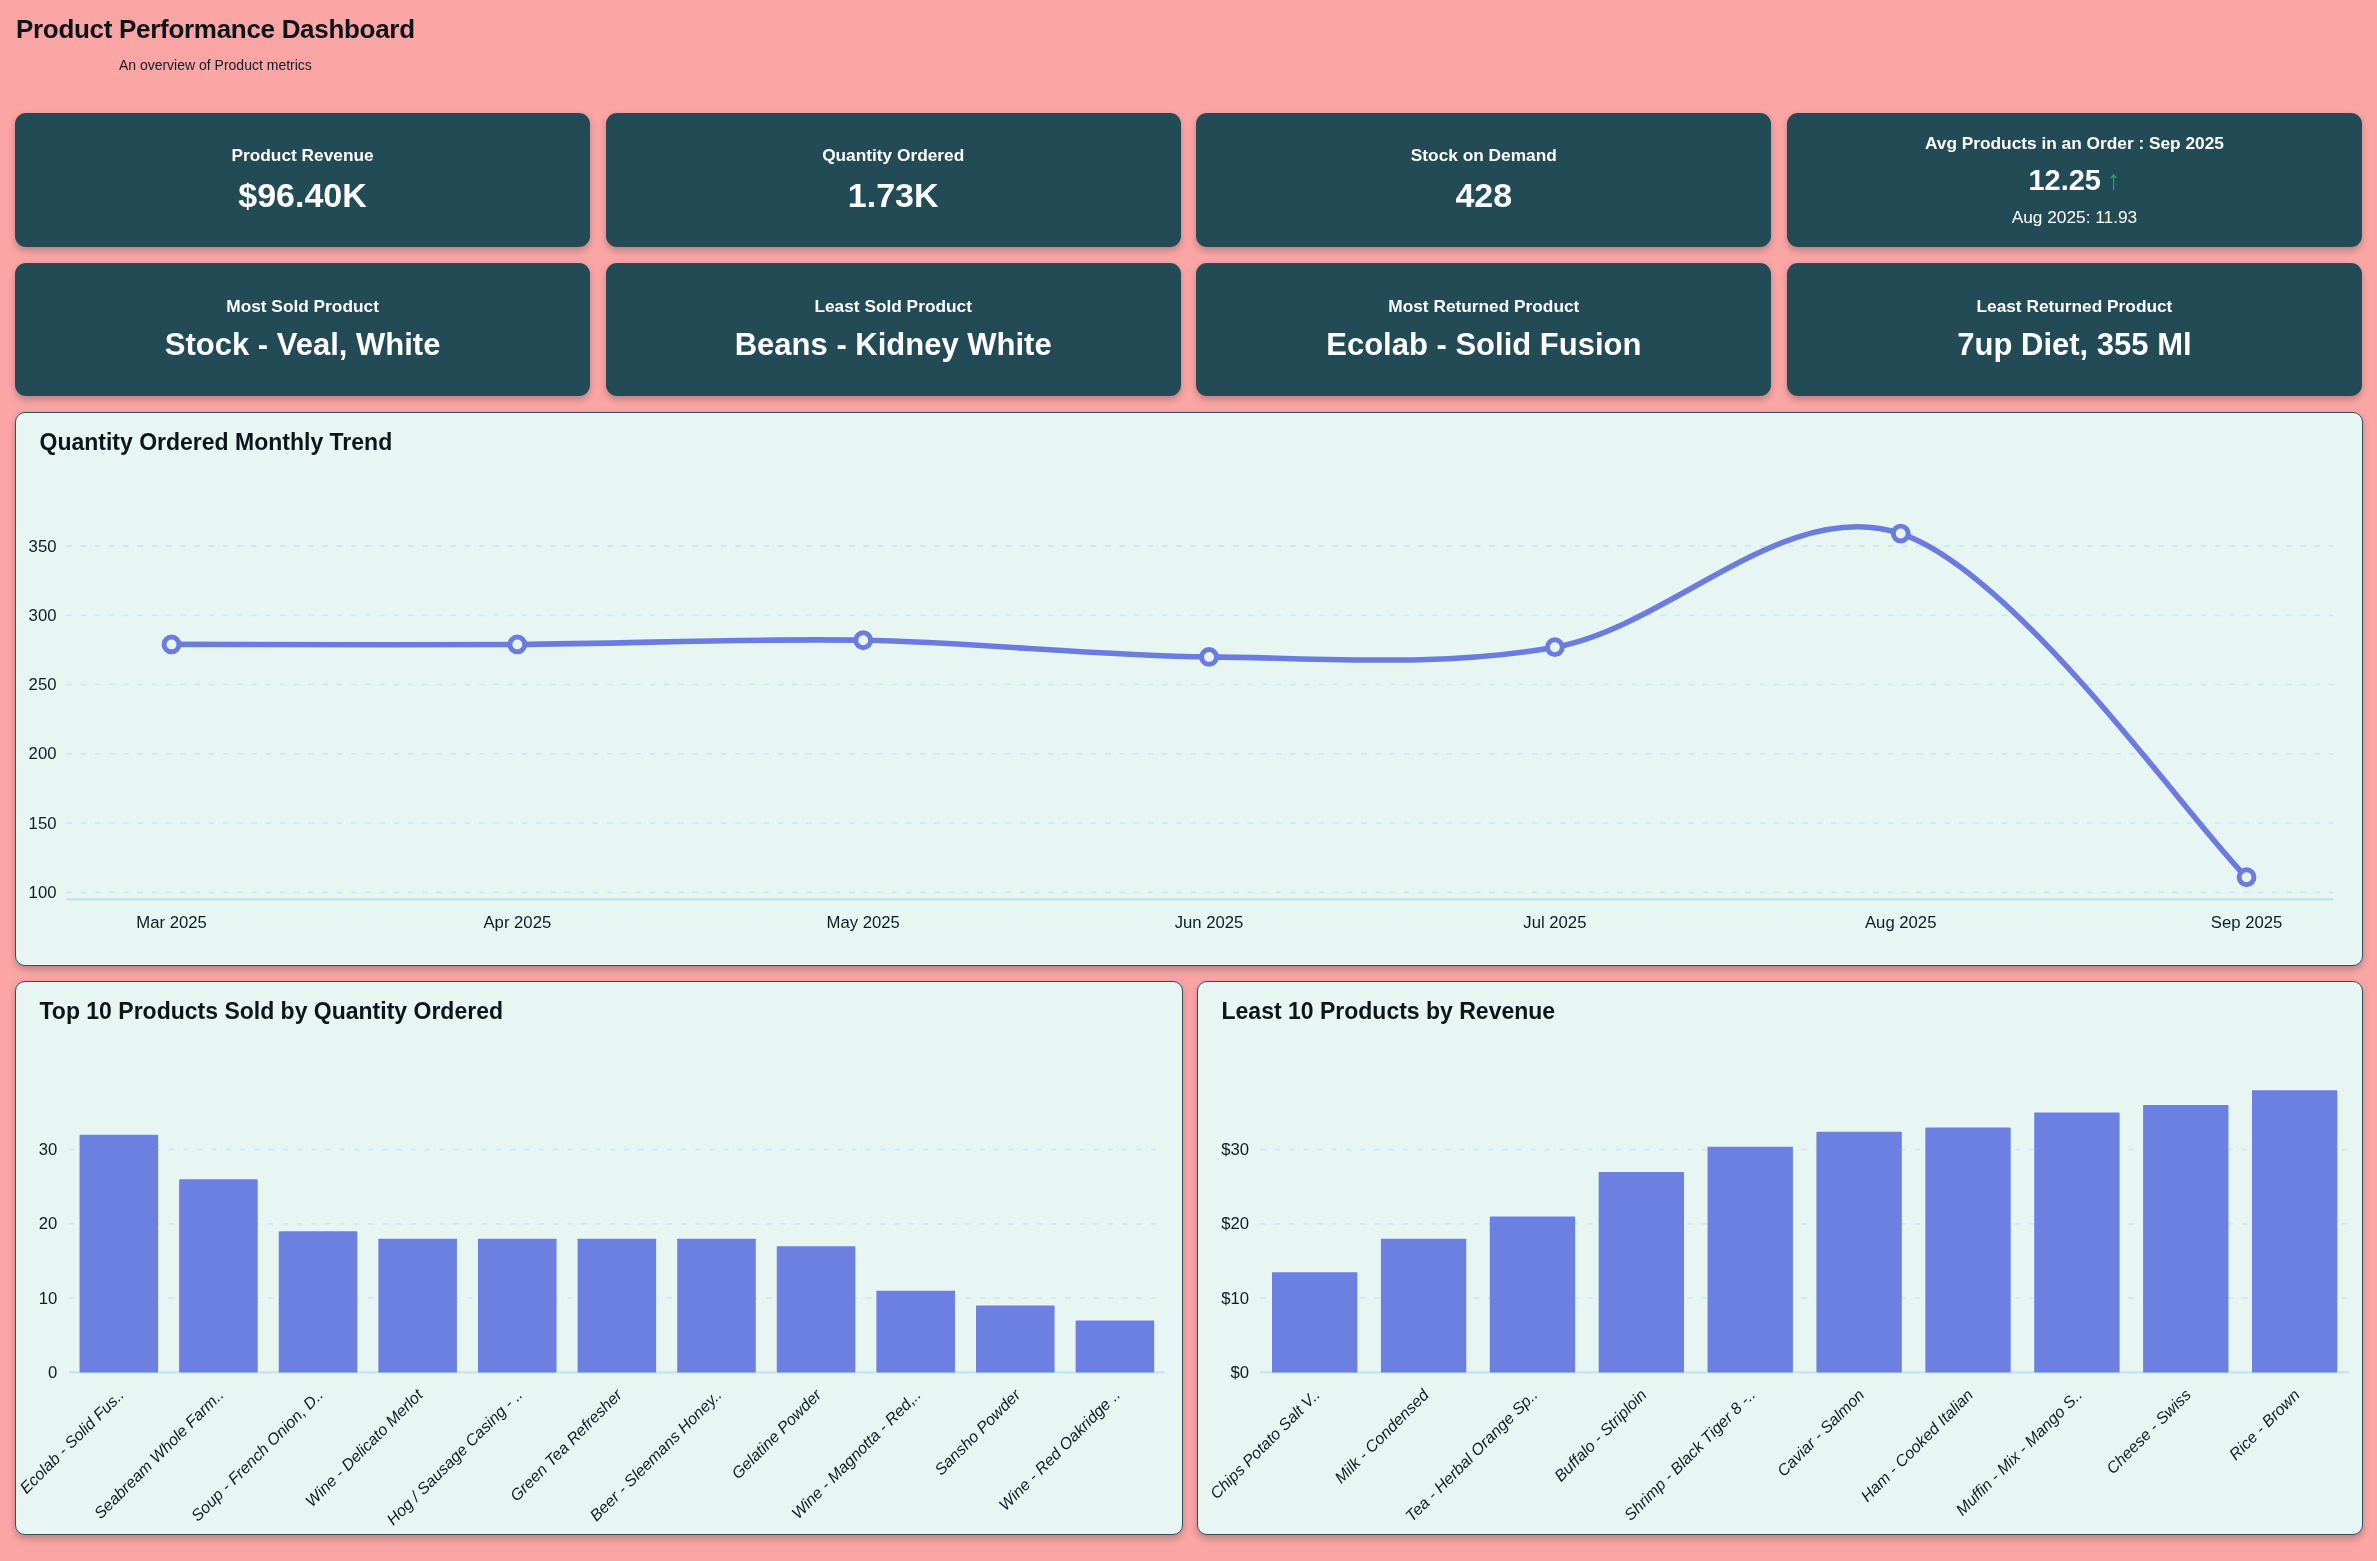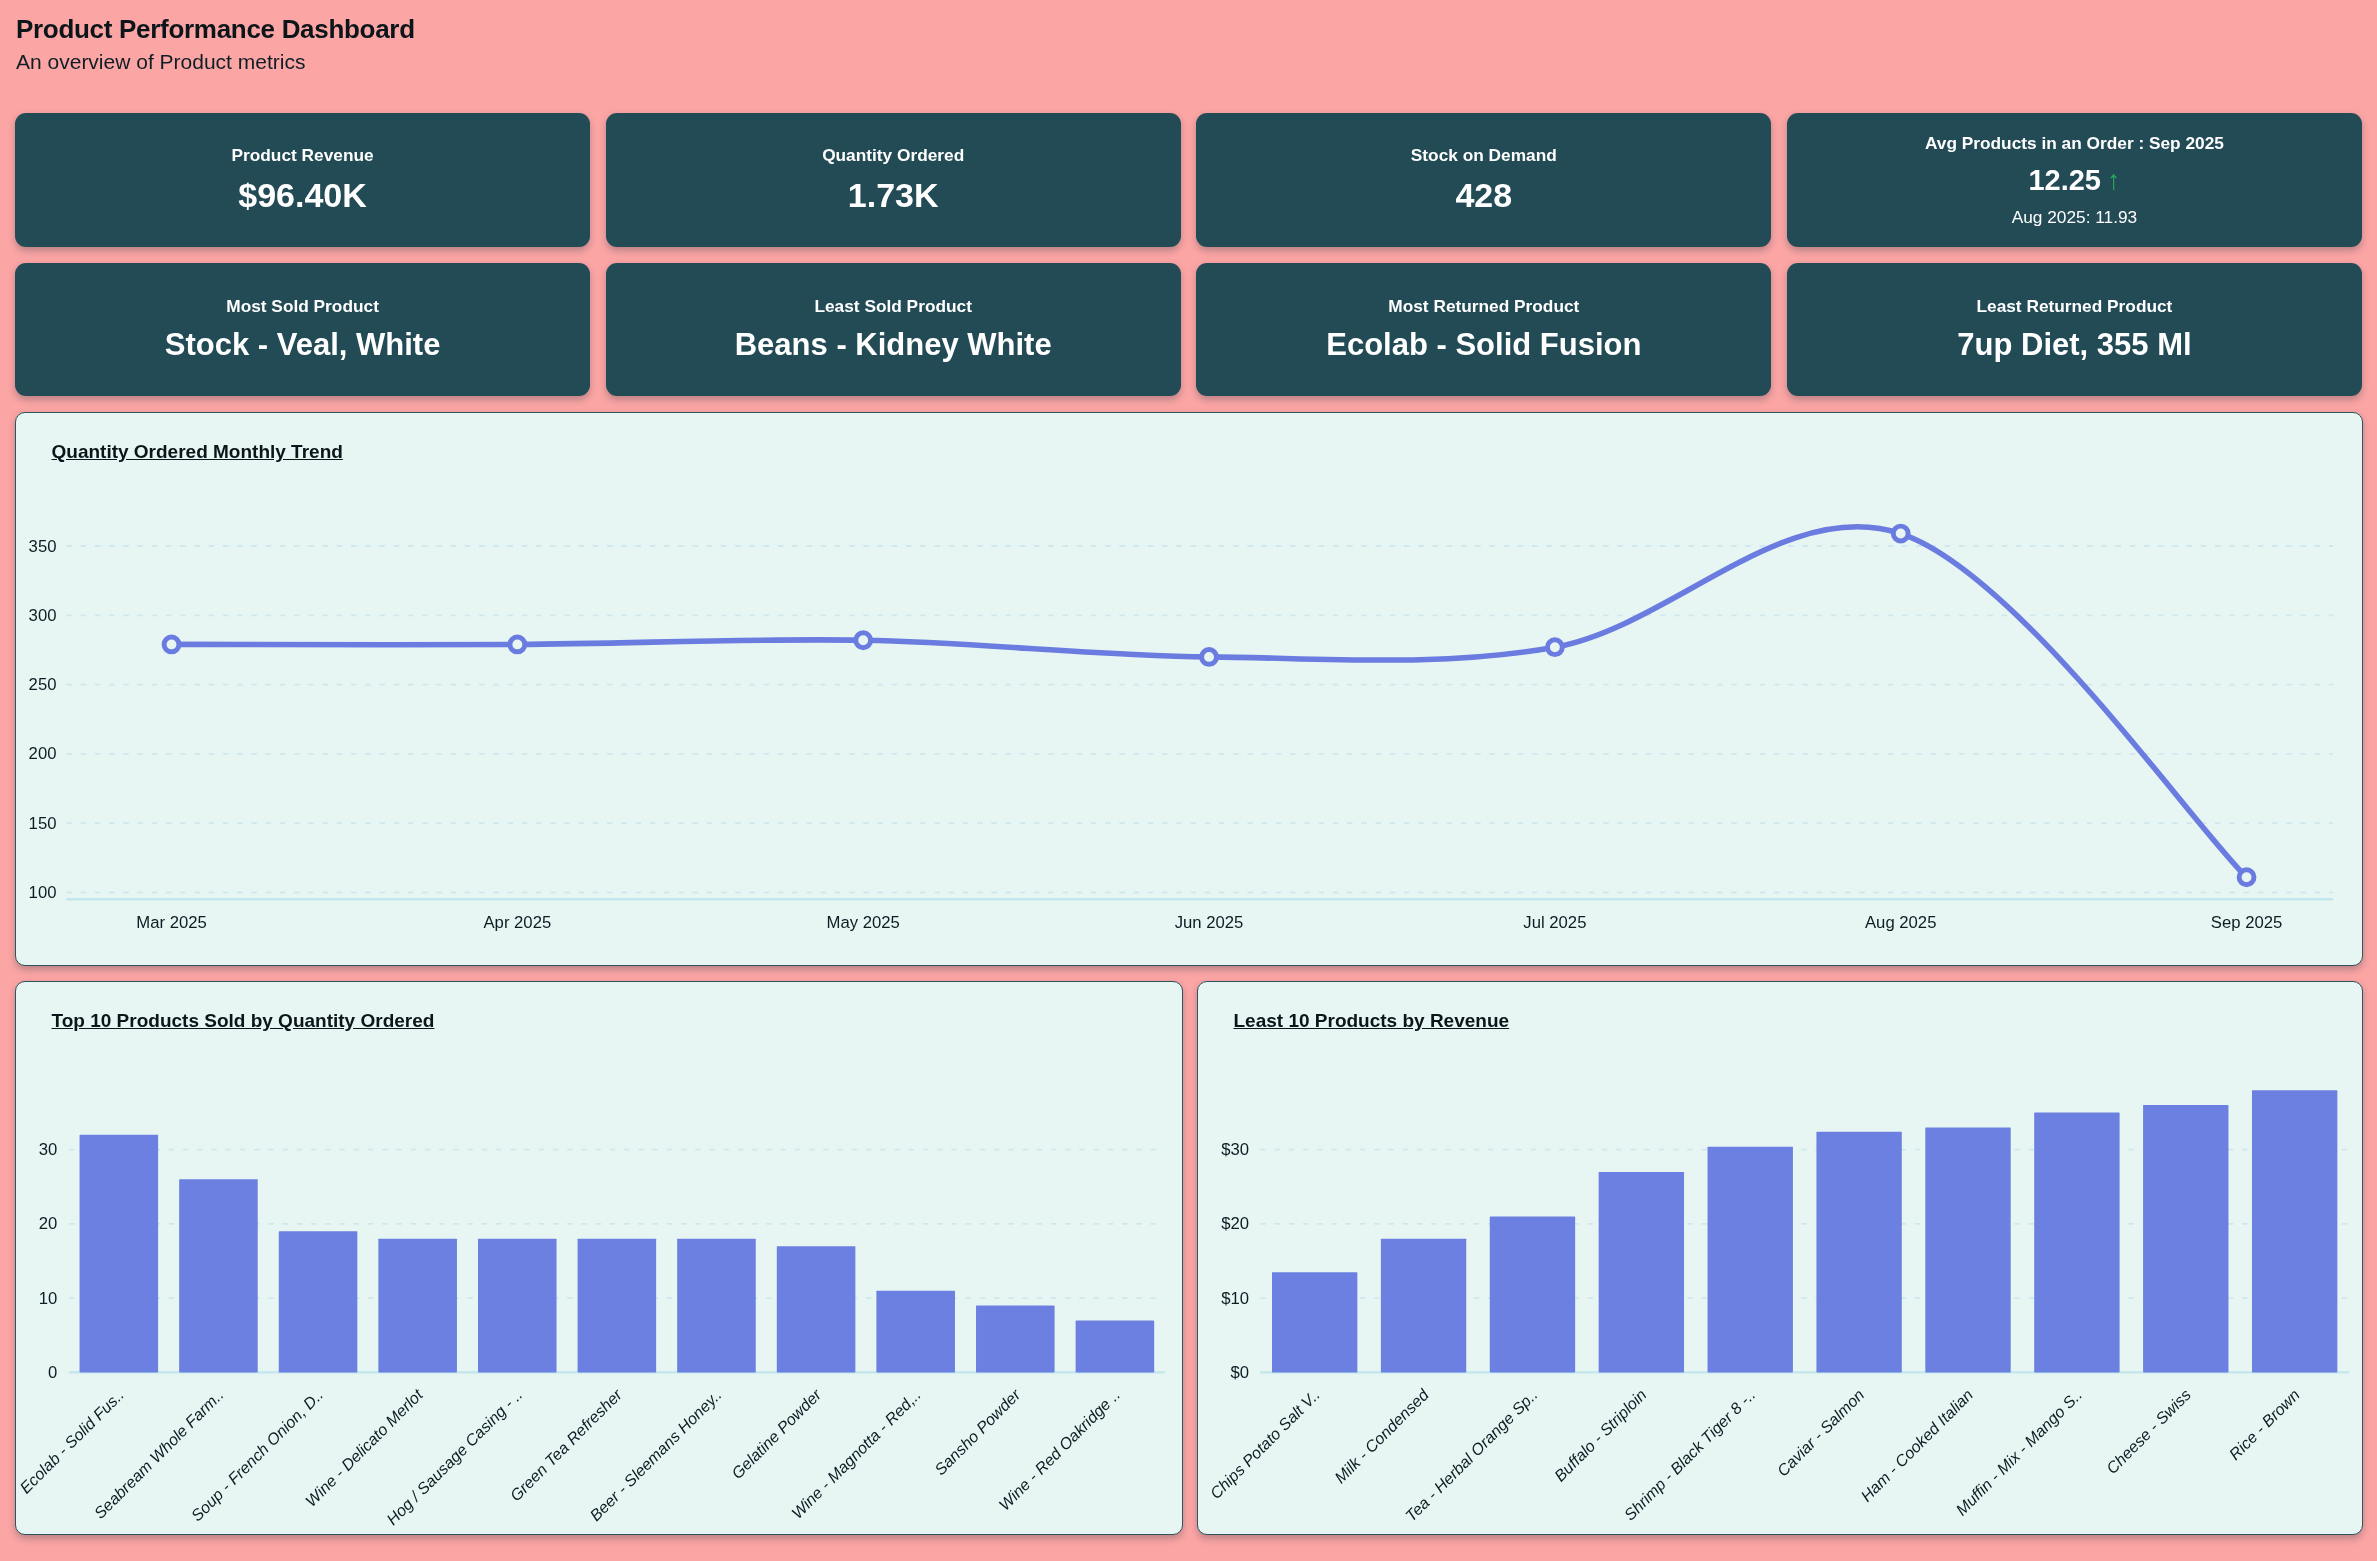--- a/index.html
+++ b/index.html
@@ -1,40 +1,40 @@
 <!DOCTYPE html>
 <html style="font-size:10px"><head>
 <meta charset="utf-8">
 <style>
   html,body{margin:0;padding:0;background:#bdcee0;font-family:"Liberation Sans",sans-serif;}
   #app{position:relative;width:2377px;height:1561px;background:#fca5a5;overflow:hidden;}
 
   
   .page-header{position:absolute;left:16px;top:13.6px;}
   .page-title{margin:0;font-size:26px;font-weight:700;color:#0b151a;letter-spacing:-0.3px;}
-  .page-subtitle{margin:5px 0 0 0;font-size:21px;color:#101f26;}
+  .page-subtitle{margin:12px 0 0 0;font-size:14px;color:#101f26;text-align:center;}
 
   
   .kpi-grid{position:absolute;left:15px;right:15px;top:113px;display:grid;
     grid-template-columns:repeat(4,1fr);grid-template-rows:134px 133px;gap:15.5px;}
   .kpi-card{background:#224b56;border-radius:11px;color:#ffffff;display:flex;flex-direction:column;
     align-items:center;justify-content:center;gap:10px;box-shadow:0 3.7px 7.4px rgba(25,45,55,.28);
     text-align:center;padding:0 12.4px;}
   .kpi-card.triple{gap:10px;}
   .kpi-label{font-size:17.3px;font-weight:700;}
   .kpi-value{font-size:34px;font-weight:700;}
   .kpi-value.name{font-size:31px;}
   .kpi-value.avg{font-size:29px;display:flex;align-items:center;gap:6px;}
   .trend-arrow{font-size:27px;font-weight:400;color:#27a85f;}
   .kpi-compare{font-size:17.3px;font-weight:400;}
 
   
   .panel{position:absolute;background:#e8f6f3;border:1.9px solid #2b545f;border-radius:10px;
     box-shadow:0 3.7px 7.4px rgba(25,45,55,.28);box-sizing:border-box;}
-  .panel-title{position:absolute;left:23.5px;top:16px;margin:12px;font-size:19px;font-weight:700;color:#0b151a;z-index:2;text-decoration:underline;}
+  .panel-title{position:absolute;left:23.5px;top:16px;margin:0;font-size:23px;font-weight:700;color:#0b151a;z-index:2;}
   .panel svg{position:absolute;left:0;top:0;}
 
   #line-panel{left:15px;top:412px;width:2348px;height:554px;}
   #bar-panel-1{left:15px;top:981px;width:1168px;height:554px;padding-left:48px;}
   #bar-panel-2{left:1197px;top:981px;width:1166px;height:554px;}
 
   svg text{font-family:"Liberation Sans",sans-serif;fill:#0d1d24;}
   .tick-label{font-size:27px;}
   .cat-label{font-size:26px;font-style:italic;}
 </style>

